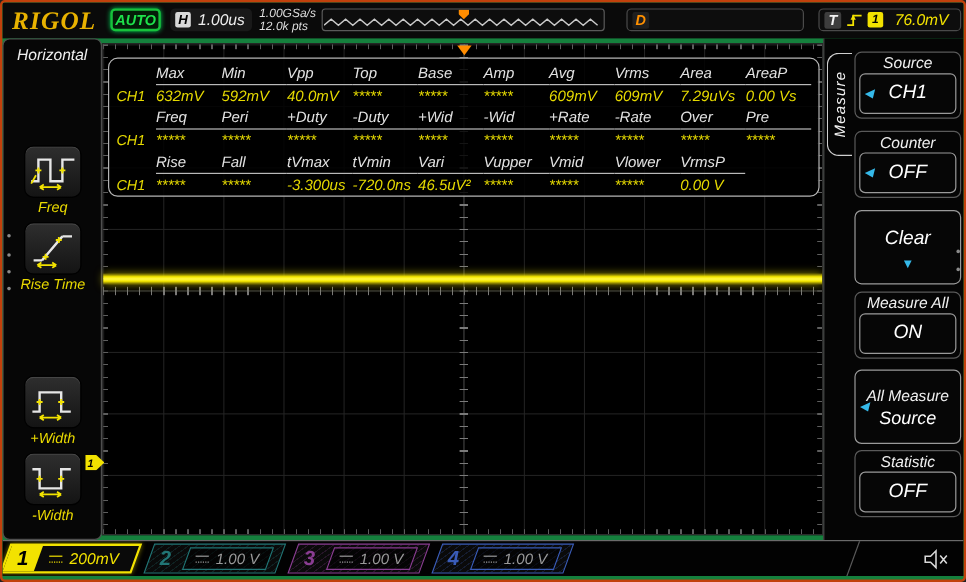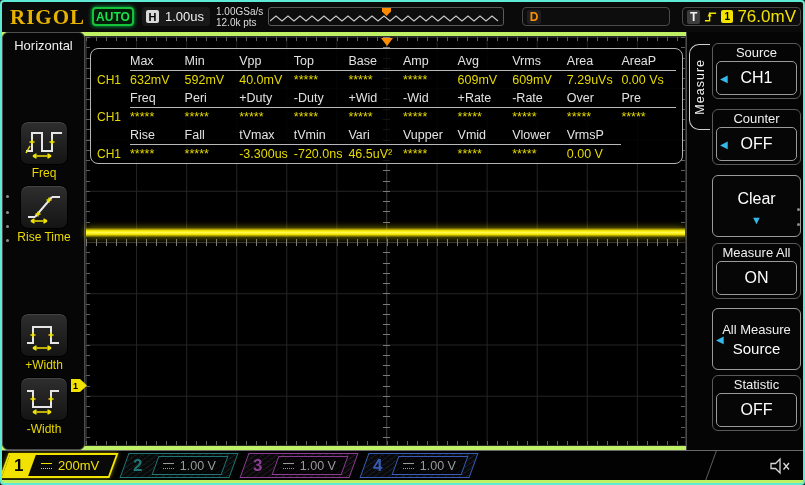--- a/index.html
+++ b/index.html
@@ -1,36 +1,36 @@
 <!DOCTYPE html>
 <html><head>
 <meta charset="utf-8">
 <style>
   html,body{margin:0;padding:0;background:#222;}
-  .scope{position:relative;width:805px;height:485px;background:#bef264;border:2px solid #5eead4;border-radius:4px;box-sizing:border-box;font-family:"Liberation Sans",sans-serif;overflow:hidden;}
+  .scope{position:relative;width:805px;height:485px;background:#15803d;border:2px solid #c2410c;border-radius:4px;box-sizing:border-box;font-family:"Liberation Sans",sans-serif;overflow:hidden;font-style:italic;}
   .scope *{box-sizing:border-box;}
 
   
   .topbar{position:absolute;left:0;top:0;right:0;height:30px;background:#0a0a0a;}
   .logo{position:absolute;left:8px;top:3px;font-family:"Liberation Serif",serif;font-weight:700;font-size:21px;letter-spacing:1px;color:#e8b200;}
   .auto-badge{position:absolute;left:90px;top:5px;width:42px;height:19px;border:2px solid #17c23b;border-radius:4px;background:#041b08;color:#1ee24b;font-weight:700;font-size:12px;display:flex;align-items:center;justify-content:center;box-shadow:0 0 4px #0c5;}
   .hbox{position:absolute;left:140px;top:5px;width:68px;height:19px;background:#191919;border-radius:4px;display:flex;align-items:center;padding:0 4px;gap:6px;}
   .hbox .hl{background:#d9d9d9;color:#000;font-weight:700;font-size:11px;width:13px;height:13px;border-radius:2px;display:flex;align-items:center;justify-content:center;}
   .hbox .hv{color:#eee;font-size:13px;}
   .rates{position:absolute;left:214px;top:4px;color:#ddd;font-size:10px;line-height:11px;}
   .preview{position:absolute;left:266px;top:5px;width:236px;height:19px;background:#0d0d0d;border:1px solid #5a5a5a;border-radius:3px;}
   .preview svg{position:absolute;left:1px;top:1px;}
   .pv-marker{position:absolute;top:0;width:9px;height:8px;background:#ff8c00;clip-path:polygon(0 0,100% 0,100% 45%,50% 100%,0 45%);}
   .dbox{position:absolute;left:520px;top:5px;width:148px;height:19px;background:#0d0d0d;border:1px solid #4a4a4a;border-radius:4px;display:flex;align-items:center;padding:0 4px;gap:8px;}
   .dbox .dl{background:#1f1f1f;color:#ff9000;font-weight:700;font-size:12px;width:14px;height:14px;border-radius:2px;display:flex;align-items:center;justify-content:center;}
   .dbox .dv{color:#eaeaea;font-size:13px;flex:1;text-align:center;}
   .tbox{position:absolute;left:680px;top:5px;width:119px;height:19px;background:#0d0d0d;border:1px solid #4a4a4a;border-radius:4px;display:flex;align-items:center;padding:0 4px;gap:4px;}
   .tbox .tl{background:#3d3d3d;color:#f2f2f2;font-weight:700;font-size:12px;width:14px;height:14px;border-radius:2px;display:flex;align-items:center;justify-content:center;}
   .tbox .tch{background:#f2e200;color:#000;font-weight:700;font-size:10px;width:13px;height:13px;border-radius:2px;display:flex;align-items:center;justify-content:center;}
-  .tbox .tv{color:#f2e200;font-size:17px;flex:1;text-align:center;}
+  .tbox .tv{color:#f2e200;font-size:13px;flex:1;text-align:center;}
 
   
   .leftbar{position:absolute;left:0;top:30px;width:83px;height:418px;background:#060606;border:1px solid #4e4e4e;border-radius:6px;}
   .lm-title{position:absolute;left:0;top:5px;width:100%;text-align:center;color:#f0f0f0;font-size:13px;}
   .lm-item{position:absolute;left:8px;width:66px;text-align:center;}
   .lm-btn{width:48px;height:44px;margin:0 auto;background:linear-gradient(#2e2e2e,#141414);border:1px solid #000;border-radius:8px;box-shadow:inset 0 1px 0 #454545;display:flex;align-items:center;justify-content:center;}
   .lm-label{margin-top:1px;color:#e9d900;font-size:12px;white-space:nowrap;}
   .wv{fill:none;stroke:#e6e6e6;stroke-width:2;}
   .yl{fill:none;stroke:#f2e200;stroke-width:1.5;}
   .scroll-dot{position:absolute;left:3px;width:3px;height:3px;border-radius:50%;background:#8a8a8a;}

